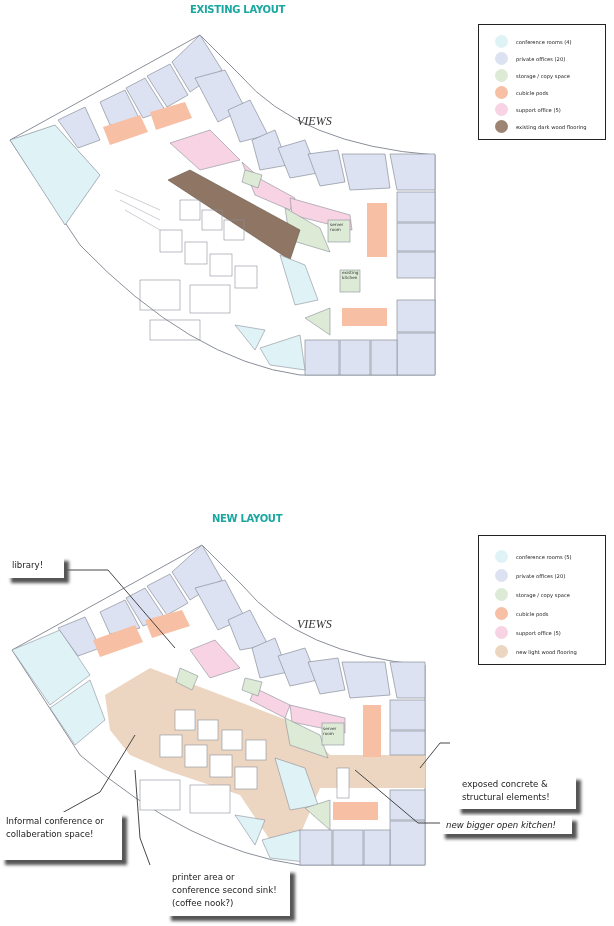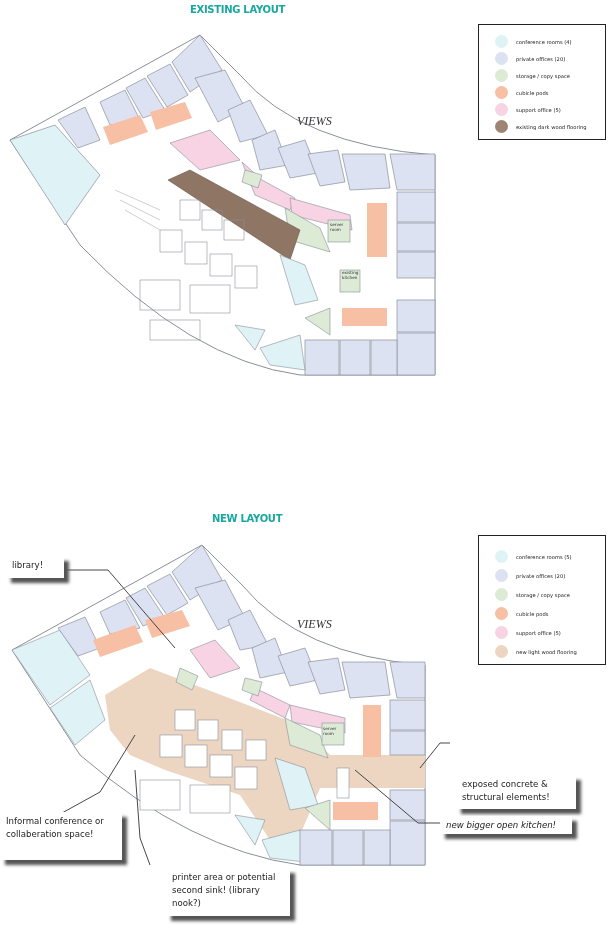--- a/index.html
+++ b/index.html
@@ -234,15 +234,15 @@
     <polyline points="458,203 440,203 420,228"></polyline>
     <polyline points="440,283 418,283 355,230"></polyline>
   </g>
 </svg>
 
 <div class="views-label" style="left:297px; top:617px;">VIEWS</div>
 <div class="room-label" style="left:323px; top:726px; width:20px;">server room</div>
 
 <div class="callout" style="left:6px; top:556px; width:58px; height:22px;">library!</div>
 <div class="callout" style="left:0; top:812px; width:122px; height:48px;">Informal conference or collaberation space!</div>
-<div class="callout" style="left:166px; top:868px; width:124px; height:48px;">printer area or potential second sink! (library nook?)</div>
+<div class="callout" style="left:166px; top:868px; width:124px; height:48px;">printer area or conference second sink! (coffee nook?)</div>
 <div class="callout" style="left:456px; top:735px; width:120px; height:34px;margin-top:40px;">exposed concrete &amp; structural elements!</div>
 <div class="callout" style="left:440px; top:816px; width:132px; height:18px; line-height:12px;font-style:italic;">new bigger open kitchen!</div>
 
 </body></html>

